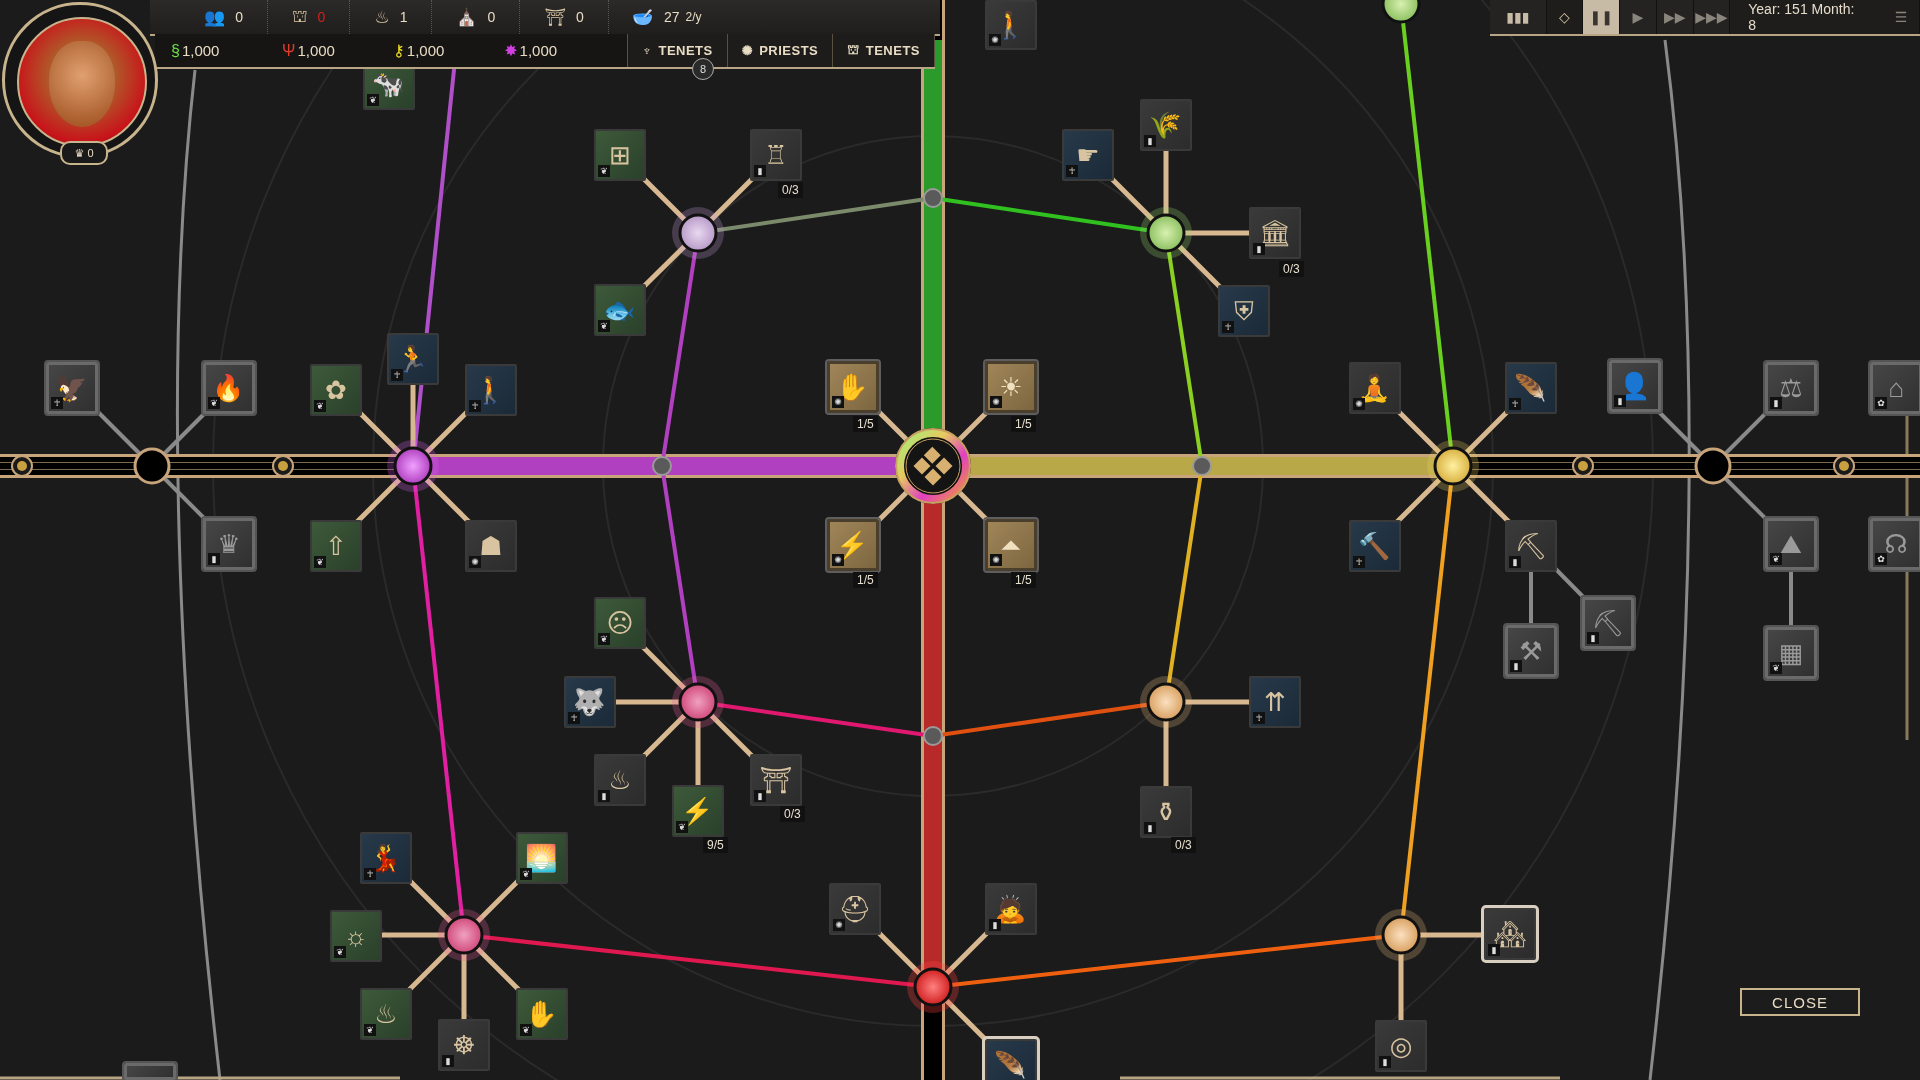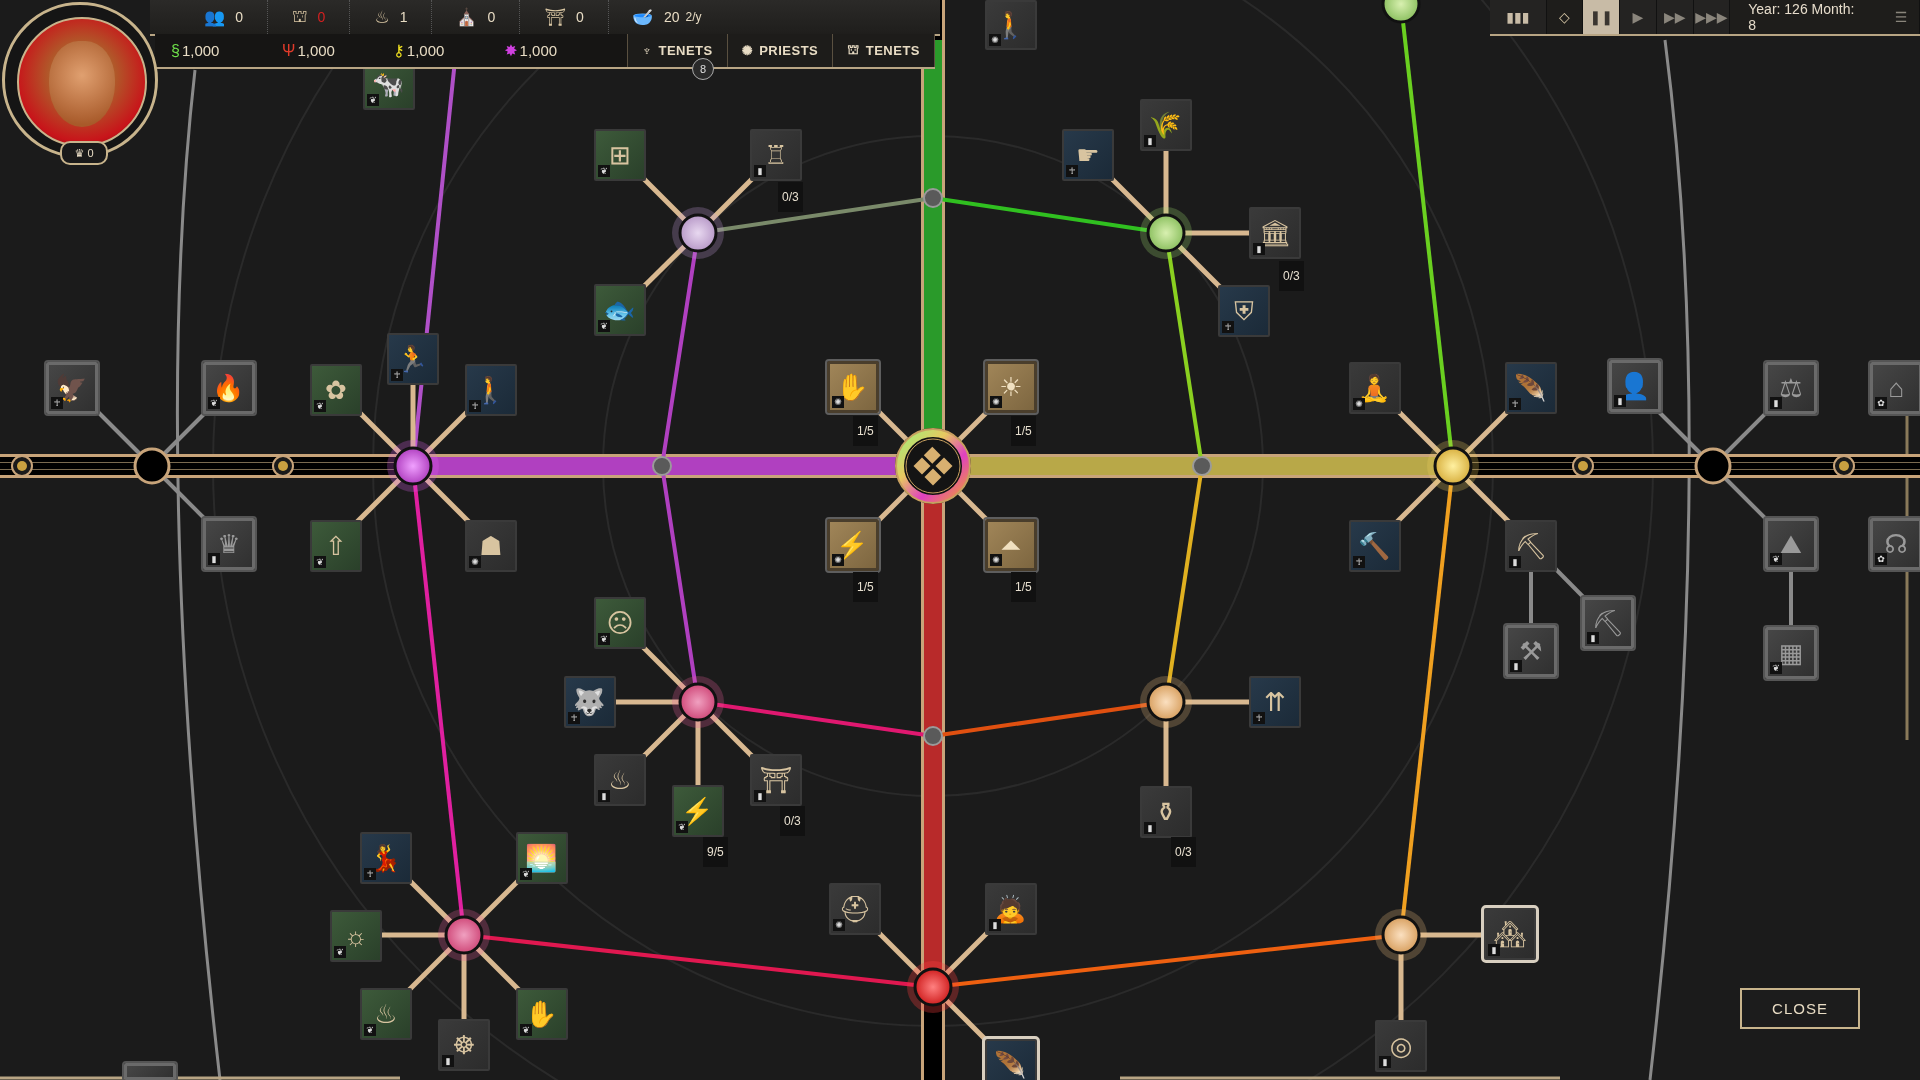--- a/index.html
+++ b/index.html
@@ -6,38 +6,38 @@
   body{width:1920px;height:1080px;position:relative;overflow:hidden;font-family:"Liberation Sans",sans-serif;color:#e8dcc4;}
   #tree{position:absolute;left:0;top:0;width:1920px;height:1080px;}
   .card{position:absolute;width:52px;height:52px;box-sizing:border-box;border:2px solid #3a3a3a;border-radius:2px;display:flex;align-items:center;justify-content:center;font-size:26px;color:#d8c4a0;}
   .card.green{background:linear-gradient(135deg,#3d5a3a,#2a402a);}
   .card.blue{background:linear-gradient(135deg,#27394a,#1b2a38);}
   .card.gray{background:linear-gradient(135deg,#3a3a3a,#2c2c2c);}
   .card.gold{background:linear-gradient(135deg,#a08558,#7d6640);border:3px solid #4a3e2c;outline:2px solid #5e5e5e;color:#f0e0c0;}
   .card.locked{background:linear-gradient(135deg,#464646,#303030);border:3px solid #6a6a6a;outline:2px solid #555;color:#9a9a9a;}
   .card.selected{outline:3px solid #d8cfc0;}
   .card .tag{position:absolute;left:2px;bottom:2px;width:12px;height:12px;background:#111;font-size:9px;line-height:12px;text-align:center;color:#ddd;}
-  .count{position:absolute;background:#111;color:#e8e0d0;font-size:12px;padding:8px 4px;}
+  .count{position:absolute;background:#111;color:#e8e0d0;font-size:12px;padding:1px 4px;}
   .topbar{position:absolute;left:150px;top:0;width:790px;height:34px;background:linear-gradient(#2b2a28,#1f1e1c);border-bottom:2px solid #b8a584;display:flex;align-items:center;}
   .topbar .stat{display:flex;align-items:center;gap:10px;padding:0 24px;height:100%;border-right:1px dotted #555;font-size:14px;}
   .topbar .stat .ic{font-size:17px;color:#d9c6a3;}
   .resbar{position:absolute;left:155px;top:34px;width:780px;height:33px;background:#161514;border-bottom:2px solid #b8a584;display:flex;align-items:center;}
   .res{display:flex;align-items:center;gap:2px;width:112px;font-size:15px;padding-left:10px;}
   .res .ic{font-size:16px;}
   .tabbtn{display:flex;align-items:center;gap:6px;height:33px;padding:0 14px;border-left:1px solid #5a5040;background:#1d1c1a;font-weight:bold;font-size:13px;color:#e8dcc4;letter-spacing:.5px;}
   .badge8{position:absolute;left:692px;top:58px;width:20px;height:20px;border-radius:50%;background:#2a2a2a;border:1px solid #aaa;font-size:11px;text-align:center;line-height:20px;color:#ddd;}
   .portrait{position:absolute;left:2px;top:2px;width:156px;height:156px;border-radius:50%;border:3px solid #c8b48c;box-sizing:border-box;background:#151515;}
   .portrait .inner{position:absolute;left:12px;top:12px;width:126px;height:126px;border-radius:50%;border:2px solid #c8b48c;background:radial-gradient(circle at 50% 45%,#d7905a 0%,#b05a2a 35%,#c8141a 70%,#5a0a0a 100%);overflow:hidden;}
   .portrait .face{position:absolute;left:30px;top:22px;width:66px;height:86px;border-radius:45% 45% 50% 50%;background:radial-gradient(circle at 50% 40%,#e0a070,#a85a2a 80%);}
   .portrait .crown{position:absolute;left:55px;top:136px;width:44px;height:20px;border-radius:10px;background:#1a1a1a;border:2px solid #c8b48c;font-size:11px;text-align:center;line-height:20px;}
   .timebar{position:absolute;left:1490px;top:0;width:430px;height:34px;background:#1e1d1b;border-bottom:2px solid #b8a584;display:flex;align-items:center;}
   .tbtn{width:36px;height:34px;display:flex;align-items:center;justify-content:center;color:#8a857c;font-size:14px;border-right:1px solid #111;background:#242322;}
   .tbtn.active{background:#c8bba6;color:#3a3530;}
   .datelbl{padding:0 18px;font-size:14px;color:#e6dccb;}
-  .close-btn{position:absolute;left:1740px;top:988px;width:120px;height:41px;border:2px solid #c8b48c;box-sizing:border-box;background:#1c1c1c;color:#e8dcc4;font-size:15px;letter-spacing:1px;display:flex;align-items:center;justify-content:center;}
+  .close-btn{position:absolute;left:1740px;top:988px;width:120px;height:28px;border:2px solid #c8b48c;box-sizing:border-box;background:#1c1c1c;color:#e8dcc4;font-size:15px;letter-spacing:1px;display:flex;align-items:center;justify-content:center;}
 </style>
 </head>
 <body>
 
 <svg id="tree" viewBox="0 0 1920 1080">
   <defs>
     <radialGradient id="gPurple">
         <stop offset="0" stop-color="#f0a0ff"></stop>
         <stop offset="1" stop-color="#b040c0"></stop>
       </radialGradient>
@@ -474,21 +474,21 @@
   <div class="stat">
       <span class="ic">⛪</span>
       <span>0</span>
     </div>
   <div class="stat">
       <span class="ic">⛩</span>
       <span>0</span>
     </div>
   <div class="stat" style="border:none">
       <span class="ic">🥣</span>
-      <span>20</span>
+      <span>27</span>
       <span style="font-size:12px;margin-left:-4px">2/y</span>
     </div>
 </div>
 <div class="resbar">
   <div class="res" style="margin-left:6px">
       <span class="ic" style="color:#6ee04a">§</span>
       <span>1,000</span>
     </div>
   <div class="res">
       <span class="ic" style="color:#e03a2a">Ψ</span>
@@ -538,19 +538,19 @@
     </div>
   <div class="tbtn">
       <span>▶</span>
     </div>
   <div class="tbtn">
       <span>▶▶</span>
     </div>
   <div class="tbtn">
       <span>▶▶▶</span>
     </div>
-  <div class="datelbl">Year: 126 Month: 8</div>
+  <div class="datelbl">Year: 151 Month: 8</div>
   <div class="tbtn" style="margin-left:auto;background:#1e1d1b">
       <span>☰</span>
     </div>
 </div>
 
 <div class="close-btn">CLOSE</div>
 
 </body></html>

